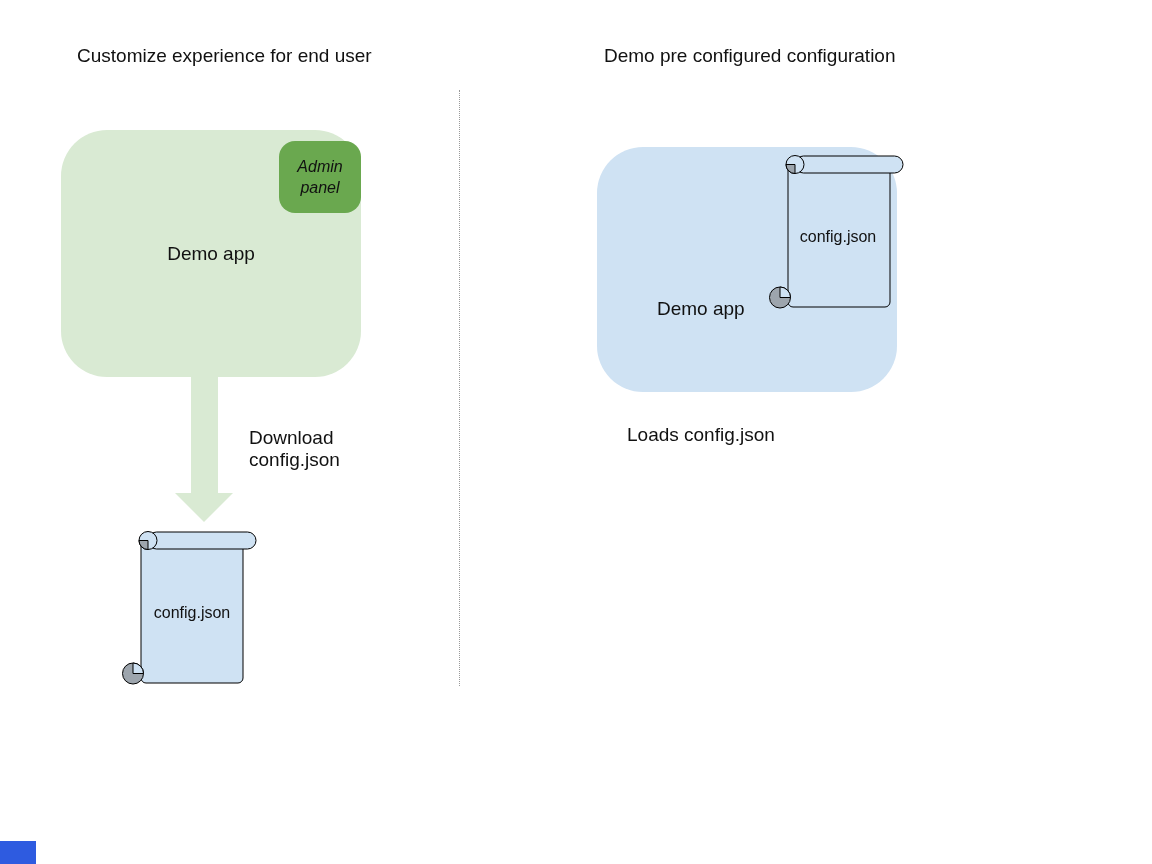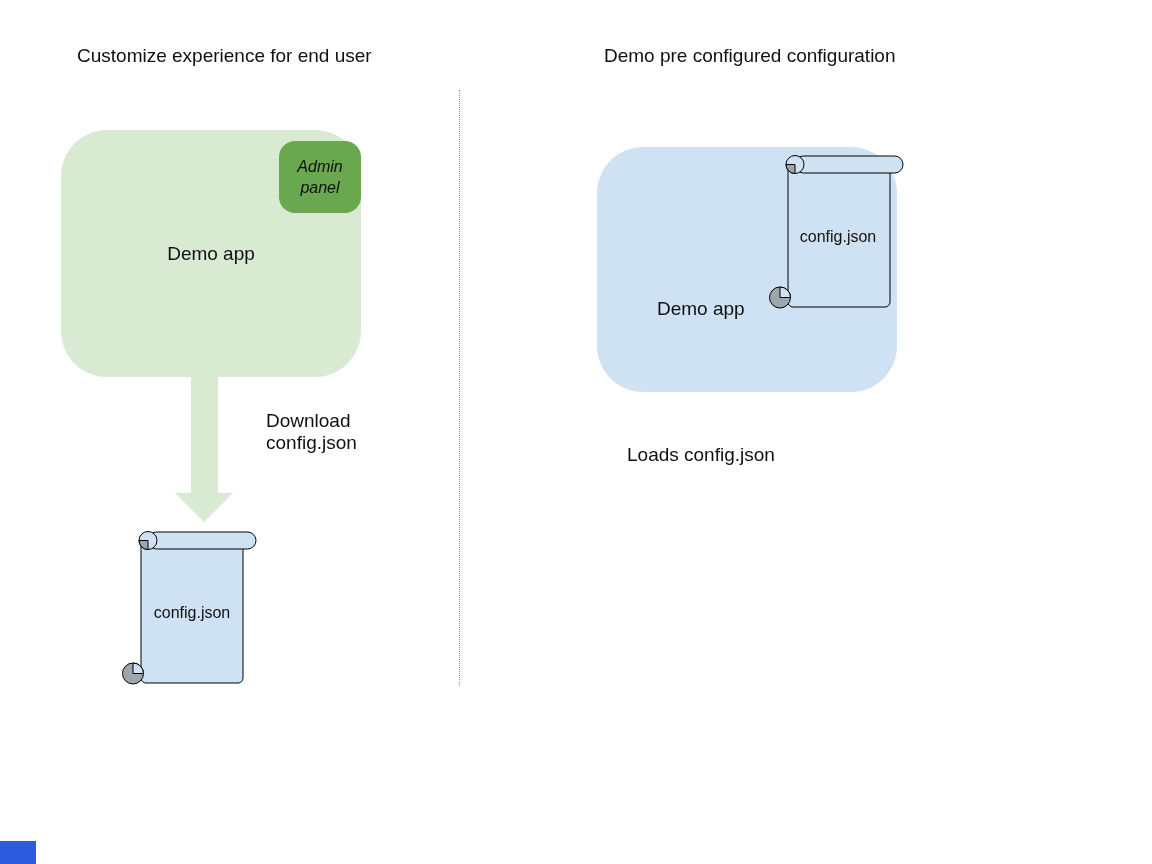--- a/index.html
+++ b/index.html
@@ -56,22 +56,22 @@
   .demo-app-box{
     left:597px;top:147px;width:300px;height:245px;
     background:var(--doc-blue);
     border-radius:46px;
   }
   .demo-app-label{
     left:657px;top:259px;font-size:19px;line-height:22px;white-space:nowrap;margin-top:39px;
   }
   .arrow-svg{left:174px;top:375px;}
   .arrow-fill{fill:var(--app-green);}
-  .download-caption{left:249px;top:410px;margin-left:17px;}
-  .right-caption{left:627px;top:444px;white-space:nowrap;}
+  .download-caption{left:249px;top:427px;}
+  .right-caption{left:627px;top:424px;white-space:nowrap;}
   .scroll-svg{overflow:visible;}
   .scroll-left{left:122px;top:524px;}
   .scroll-right{left:769px;top:148px;}
   .fill-blue{fill:var(--doc-blue);}
   .fill-gray{fill:var(--curl-gray);}
   .ink{stroke:var(--outline-black);stroke-width:1;}
   .scroll-label{
     font-size:16px;line-height:22px;
     text-align:center;
     white-space:nowrap;

